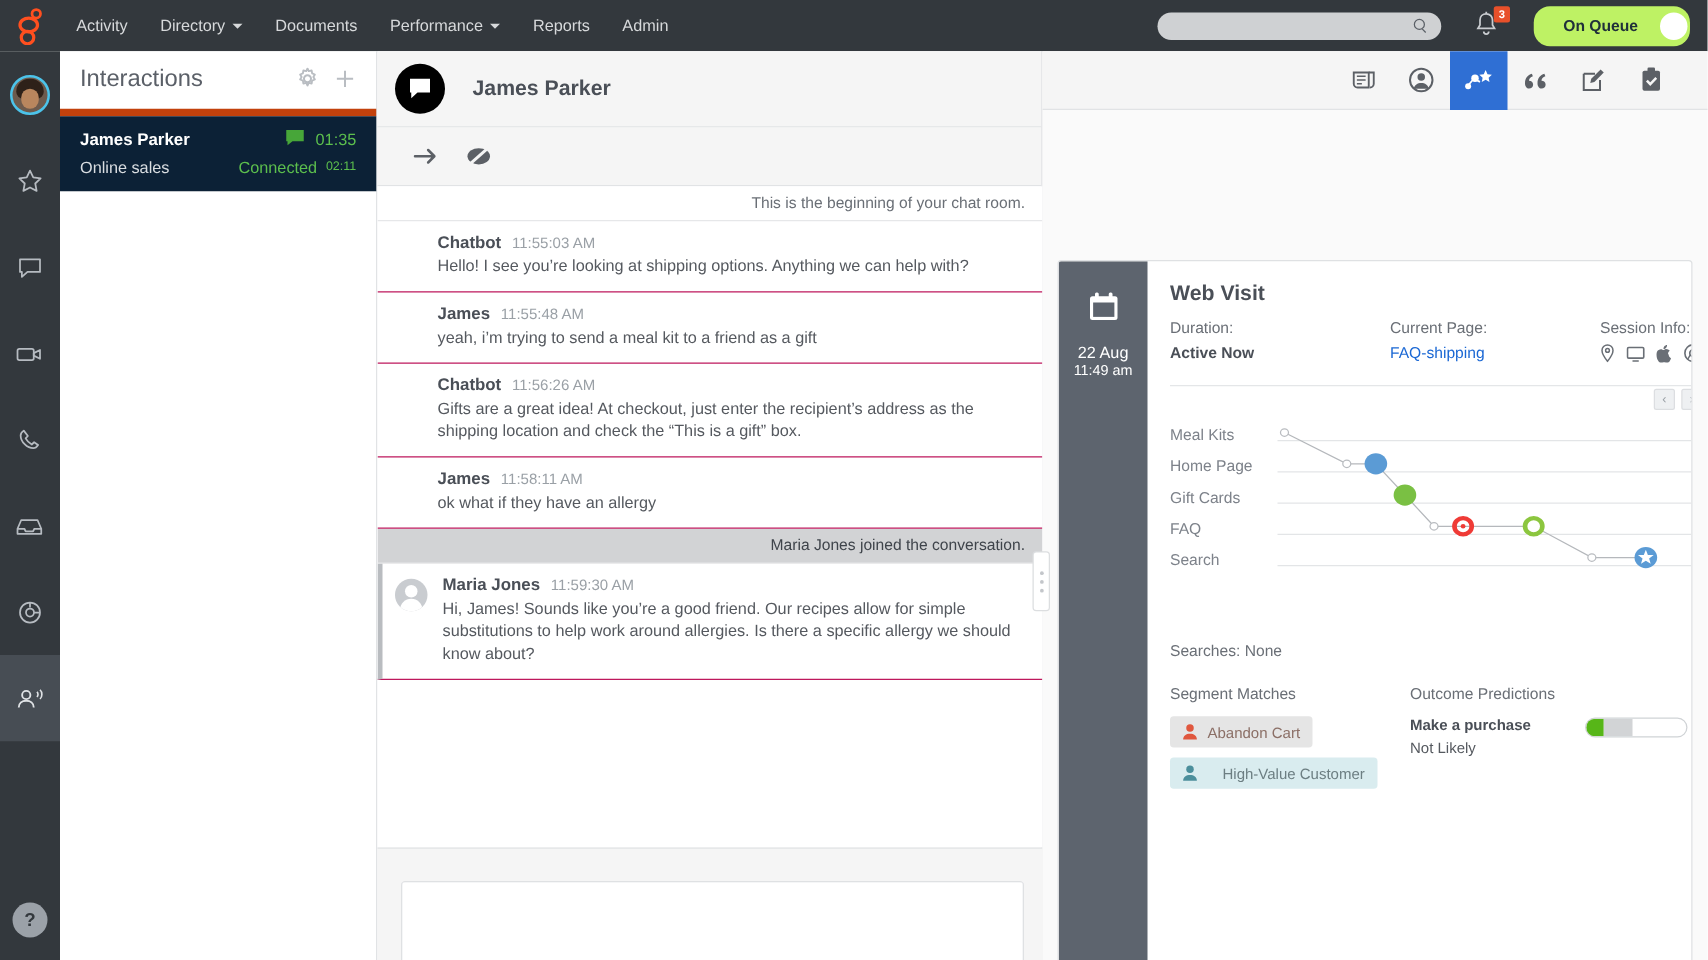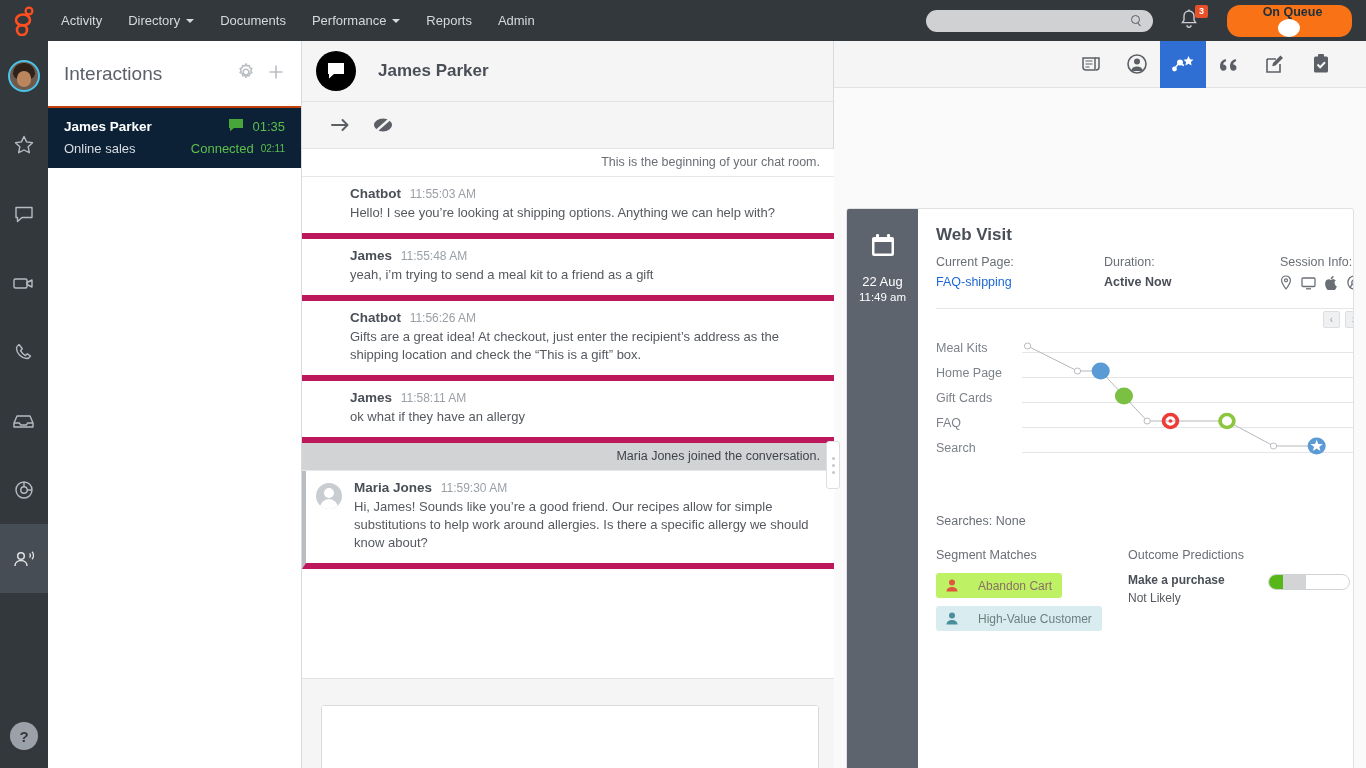--- a/index.html
+++ b/index.html
@@ -40,21 +40,21 @@
   .mag:after{content:'';position:absolute;width:4px;height:1.4px;background:#5a5f66;transform:rotate(45deg);left:6px;top:9px;}
 
   #bell-wrap { position:relative; margin-left:26px; width:22px;height:26px; cursor:pointer;}
   #badge {
     position:absolute; right:-7px; top:-3px; background:#e8502a; color:#fff;
     font-size:9px; line-height:12px; min-width:13px; height:13px; border-radius:2px;
     text-align:center; padding:0 2px; font-weight:bold;
   }
   #queue-toggle {
     margin-left:26px; width:125px; height:32px; border-radius:13px;
-    background:#f97316; display:flex; align-items:center; cursor:pointer; position:relative;flex-direction:column;
+    background:#bef264; display:flex; align-items:center; cursor:pointer; position:relative;
   }
   #queue-label { flex:1; text-align:center; color:#20303a; font-weight:bold; font-size:12.5px; padding-left:6px;}
   #queue-knob { width:22px;height:22px;border-radius:50%;background:#fff; margin-right:2px; }
 
   
   #rail {
     position:absolute; left:0; top:41px; width:48px; height:727px;
     background:#33383d; display:flex; flex-direction:column; align-items:center;
   }
   .rail-icon {
@@ -73,22 +73,22 @@
     background:#9ba1a8; color:#33383d; font-weight:bold; font-size:15px;
     display:flex;align-items:center;justify-content:center;cursor:pointer;
   }
 
   
   #interactions {
     position:absolute; left:48px; top:41px; width:254px; height:727px;
     background:#ffffff; border-right:1px solid #d8dadd;
   }
   #inter-head {
-    height:67px; display:flex; align-items:center; padding:0 16px;
-    border-bottom:2px solid #c2410c;
+    height:52px; display:flex; align-items:center; padding:0 16px;
+    border-bottom:6px solid #c2410c;
   }
   #inter-title { font-size:19px; color:#5b6068; font-weight:400; flex:1; }
   .head-btn { color:#b9bdc2; cursor:pointer; margin-left:12px; }
   #inter-list { }
   .inter-item {
     background:#0c2136; padding:10px 16px 12px 16px; cursor:pointer;
   }
   .inter-row1 { display:flex; align-items:center; }
   .inter-name { color:#ffffff; font-weight:bold; font-size:13.5px; flex:1; }
   .inter-bubble { color:#47a639; margin-right:8px; font-size:14px; line-height:1;}
@@ -117,21 +117,21 @@
     display:flex; align-items:center; padding-left:18px;
   }
   .ctool { width:42px; height:47px; display:flex;align-items:center;justify-content:center; cursor:pointer; color:#5c6066;}
 
   #transcript { position:absolute; left:0; top:108px; width:532px; height:529px; background:#fff; overflow:hidden;}
   .sysline {
     text-align:right; color:#6a6f76; font-size:12.5px; padding:6px 14px 7px 0;
     border-bottom:1px solid #e6e7e9;
   }
   .sysline.joined { background:#d2d3d5; color:#3f444b; }
-  .msg { padding:9px 16px 11px 48px; border-bottom:6px solid #be185d; position:relative;}
+  .msg { padding:9px 16px 11px 48px; border-bottom:1px solid #be185d; position:relative;}
   .msg.agent { background:#ffffff; border-left:4px solid #b9bcc0; padding-left:48px;}
   .msg.plain { padding-left:48px; }
   .msg-head { margin-bottom:3px; }
   .msg-author { font-weight:bold; color:#4a4f57; font-size:13.5px; }
   .msg-time { color:#9aa0a6; font-size:12px; margin-left:5px;}
   .msg-body { color:#55595f; font-size:13px; line-height:18px; max-width:460px;}
   .msg-avatar {
     position:absolute; left:10px; top:12px; width:26px;height:26px;border-radius:50%;
     background:#c9ccd0; overflow:hidden;
   }
@@ -203,21 +203,21 @@
 
   #searches { font-size:12.5px; color:#6a6f76; margin-top:14px; }
   #bottom-cols { display:flex; margin-top:20px; }
   #seg-col { width:192px; }
   .colhead { font-size:12.5px; color:#6a6f76; margin-bottom:11px; }
   .segchip {
     display:flex; align-items:center; height:25px; border-radius:3px; padding:0 10px;
     font-size:12px; margin-bottom:8px; width:fit-content;
   }
   .segchip .pic { margin-right:8px; display:flex; }
-  .seg-abandon { background:#bef264; color:#8b6f66;gap:12px; }
+  .seg-abandon { background:#e5e5e5; color:#8b6f66; }
   .seg-high { background:#d9ecef; color:#6c7e82;gap:12px; }
   #pred-col { flex:1; }
   #pred-row { display:flex; align-items:flex-start; }
   #pred-text { font-size:12px; width:140px; }
   #pred-name { color:#4a4f57; font-weight:bold; margin-bottom:4px; }
   #pred-lik { color:#55595f; }
   #pred-bar {
     width:82px; height:16px; border-radius:8px; border:1px solid #d0d3d6;
     background:#fff; display:flex; overflow:hidden; margin-top:1px;
   }
@@ -508,27 +508,27 @@
       </svg>
       <div class="d">22 Aug</div>
       <div class="t">11:49 am</div>
     </div>
 
     <div id="card-body">
 
       <div id="card-h">Web Visit</div>
 
       <div id="meta-row">
+        <div class="meta-col" id="meta-c1">
+          <div class="meta-lab">Duration:</div>
+          <div class="meta-val">Active Now</div>
+        </div>
         <div class="meta-col" id="meta-c2">
           <div class="meta-lab">Current Page:</div>
           <div class="meta-val link">FAQ-shipping</div>
-        </div>
-        <div class="meta-col" id="meta-c1">
-          <div class="meta-lab">Duration:</div>
-          <div class="meta-val">Active Now</div>
         </div>
         <div class="meta-col">
           <div class="meta-lab">Session Info:</div>
           <div class="sess-icons">
             <svg width="12" height="15" viewBox="0 0 12 15">
               <path d="M6 1C3.5 1 1.6 2.9 1.6 5.3 1.6 8.4 6 14 6 14s4.4-5.6 4.4-8.7C10.4 2.9 8.5 1 6 1z" fill="none" stroke="#6a6f76" stroke-width="1.2"></path>
               <circle cx="6" cy="5.3" r="1.5" fill="none" stroke="#6a6f76" stroke-width="1.2"></circle>
             </svg>
             <svg width="15" height="14" viewBox="0 0 15 14">
               <rect x="1" y="2" width="13" height="8.5" rx="1" fill="none" stroke="#6a6f76" stroke-width="1.3"></rect>

